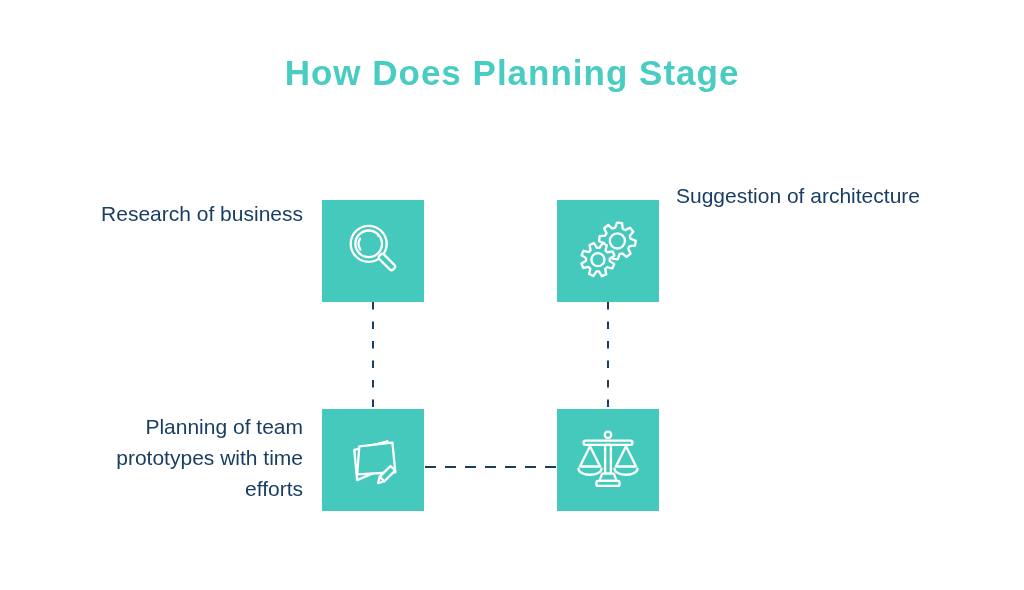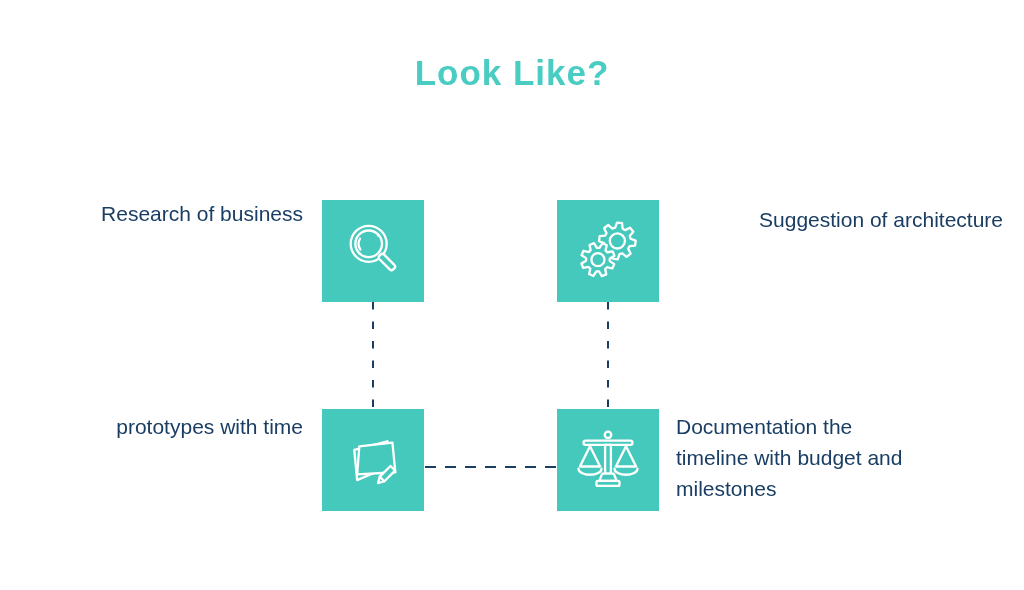--- a/index.html
+++ b/index.html
@@ -16,35 +16,35 @@
   .connectors line{stroke:var(--navy,#1A3E63);stroke-width:2;}
   .dash-v{stroke-dasharray:7.5 12;}
   .dash-h{stroke-dasharray:11 9;}
   .square{position:absolute;width:102px;height:102px;background:var(--teal,#46C9BD);}
   .icon{position:absolute;left:15px;top:15px;width:72px;height:72px;display:block;}
   .icon .ln{fill:none;stroke:var(--icon-stroke,#fff);stroke-width:3.2;stroke-linecap:round;stroke-linejoin:round;}
   .icon .fl{fill:var(--teal,#46C9BD);stroke:var(--icon-stroke,#fff);stroke-width:3.2;stroke-linecap:round;stroke-linejoin:round;}
   .icon .dot{fill:var(--icon-stroke,#fff);stroke:none;}
   .step-text{position:absolute;color:var(--navy,#1A3E63);font-size:21px;line-height:31px;}
   #text-research{left:40px;top:198px;width:263px;text-align:right;}
-  #text-architecture{left:676px;top:204px;width:300px;text-align:right;margin-left:27px;}
+  #text-architecture{left:676px;top:180px;width:300px;text-align:left;}
   #text-team{left:40px;top:411px;width:263px;text-align:right;}
   #text-docs{left:676px;top:411px;width:300px;text-align:left;}
   #sq-research{left:322px;top:200px;}
   #sq-architecture{left:557px;top:200px;}
   #sq-team{left:322px;top:409px;}
   #sq-docs{left:557px;top:409px;}
 </style>
 </head>
 <body>
 
 <div class="canvas">
 
   <div class="title">
-    <div>Look Like?</div>
+    <div>How Does Planning Stage</div>
   </div>
 
   <svg class="connectors" width="1024" height="590">
     <line class="dash-v" x1="373" y1="302" x2="373" y2="409"></line>
     <line class="dash-v" x1="608" y1="302" x2="608" y2="409"></line>
     <line class="dash-h" x1="425" y1="467" x2="556" y2="467"></line>
   </svg>
 
   <div class="step-text" id="text-research">
     <div>Research of business</div>
@@ -68,38 +68,35 @@
   <div class="square" id="sq-architecture">
     <svg class="icon" viewBox="0 0 100 100">
       <path class="fl" d="M81.3 33.0 L88.5 35.5 L87.6 42.6 L80.0 43.3 L78.0 46.8 L81.4 53.6 L75.8 58.1 L69.9 53.2 L66.0 54.3 L63.5 61.5 L56.4 60.6 L55.7 53.0 L52.2 51.0 L45.4 54.4 L40.9 48.8 L45.8 42.9 L44.7 39.0 L37.5 36.5 L38.4 29.4 L46.0 28.7 L48.0 25.2 L44.6 18.4 L50.2 13.9 L56.1 18.8 L60.0 17.7 L62.5 10.5 L69.6 11.4 L70.3 19.0 L73.8 21.0 L80.6 17.6 L85.1 23.2 L80.2 29.1 Z"></path>
       <circle class="ln" cx="63" cy="36" r="10.5"></circle>
       <path class="fl" d="M52.4 64.1 L58.7 68.2 L56.0 74.3 L48.7 72.5 L46.1 75.1 L47.6 82.4 L41.4 84.9 L37.5 78.4 L33.9 78.4 L29.8 84.7 L23.7 82.0 L25.5 74.7 L22.9 72.1 L15.6 73.6 L13.1 67.4 L19.6 63.5 L19.6 59.9 L13.3 55.8 L16.0 49.7 L23.3 51.5 L25.9 48.9 L24.4 41.6 L30.6 39.1 L34.5 45.6 L38.1 45.6 L42.2 39.3 L48.3 42.0 L46.5 49.3 L49.1 51.9 L56.4 50.4 L58.9 56.6 L52.4 60.5 Z"></path>
       <circle class="ln" cx="36" cy="62" r="9"></circle>
     </svg>
   </div>
 
   <div class="step-text" id="text-team">
+    <div>Planning of team</div>
     <div>prototypes with time</div>
+    <div>efforts</div>
   </div>
   <div class="square" id="sq-team">
     <svg class="icon" viewBox="0 0 100 100">
       <polygon class="fl" points="24,36 70,24 77,57 28,78"></polygon>
       <polygon class="fl" points="31,31 77,26 81,67 28,70"></polygon>
       <g transform="translate(57,82) rotate(-45)">
         <polygon class="fl" points="0,0 8,-4.5 8,4.5"></polygon>
         <rect class="fl" x="8" y="-4.5" width="21" height="9"></rect>
       </g>
     </svg>
   </div>
 
-  <div class="step-text" id="text-docs">
-    <div>Documentation the</div>
-    <div>timeline with budget and</div>
-    <div>milestones</div>
-  </div>
   <div class="square" id="sq-docs">
     <svg class="icon" viewBox="0 0 100 100">
       <circle class="ln" cx="50" cy="15" r="4.5"></circle>
       <rect class="fl" x="16" y="23" width="68" height="6" rx="3"></rect>
       <rect class="fl" x="46" y="29" width="8" height="40"></rect>
       <polygon class="fl" points="42,69 58,69 62,79 38,79"></polygon>
       <rect class="fl" x="34" y="79" width="32" height="7" rx="2"></rect>
       <polygon class="ln" points="25,31 11,59 39,59"></polygon>
       <path class="ln" d="M 9 62 A 16 8.5 0 0 0 41 62"></path>
       <polygon class="ln" points="75,31 61,59 89,59"></polygon>

